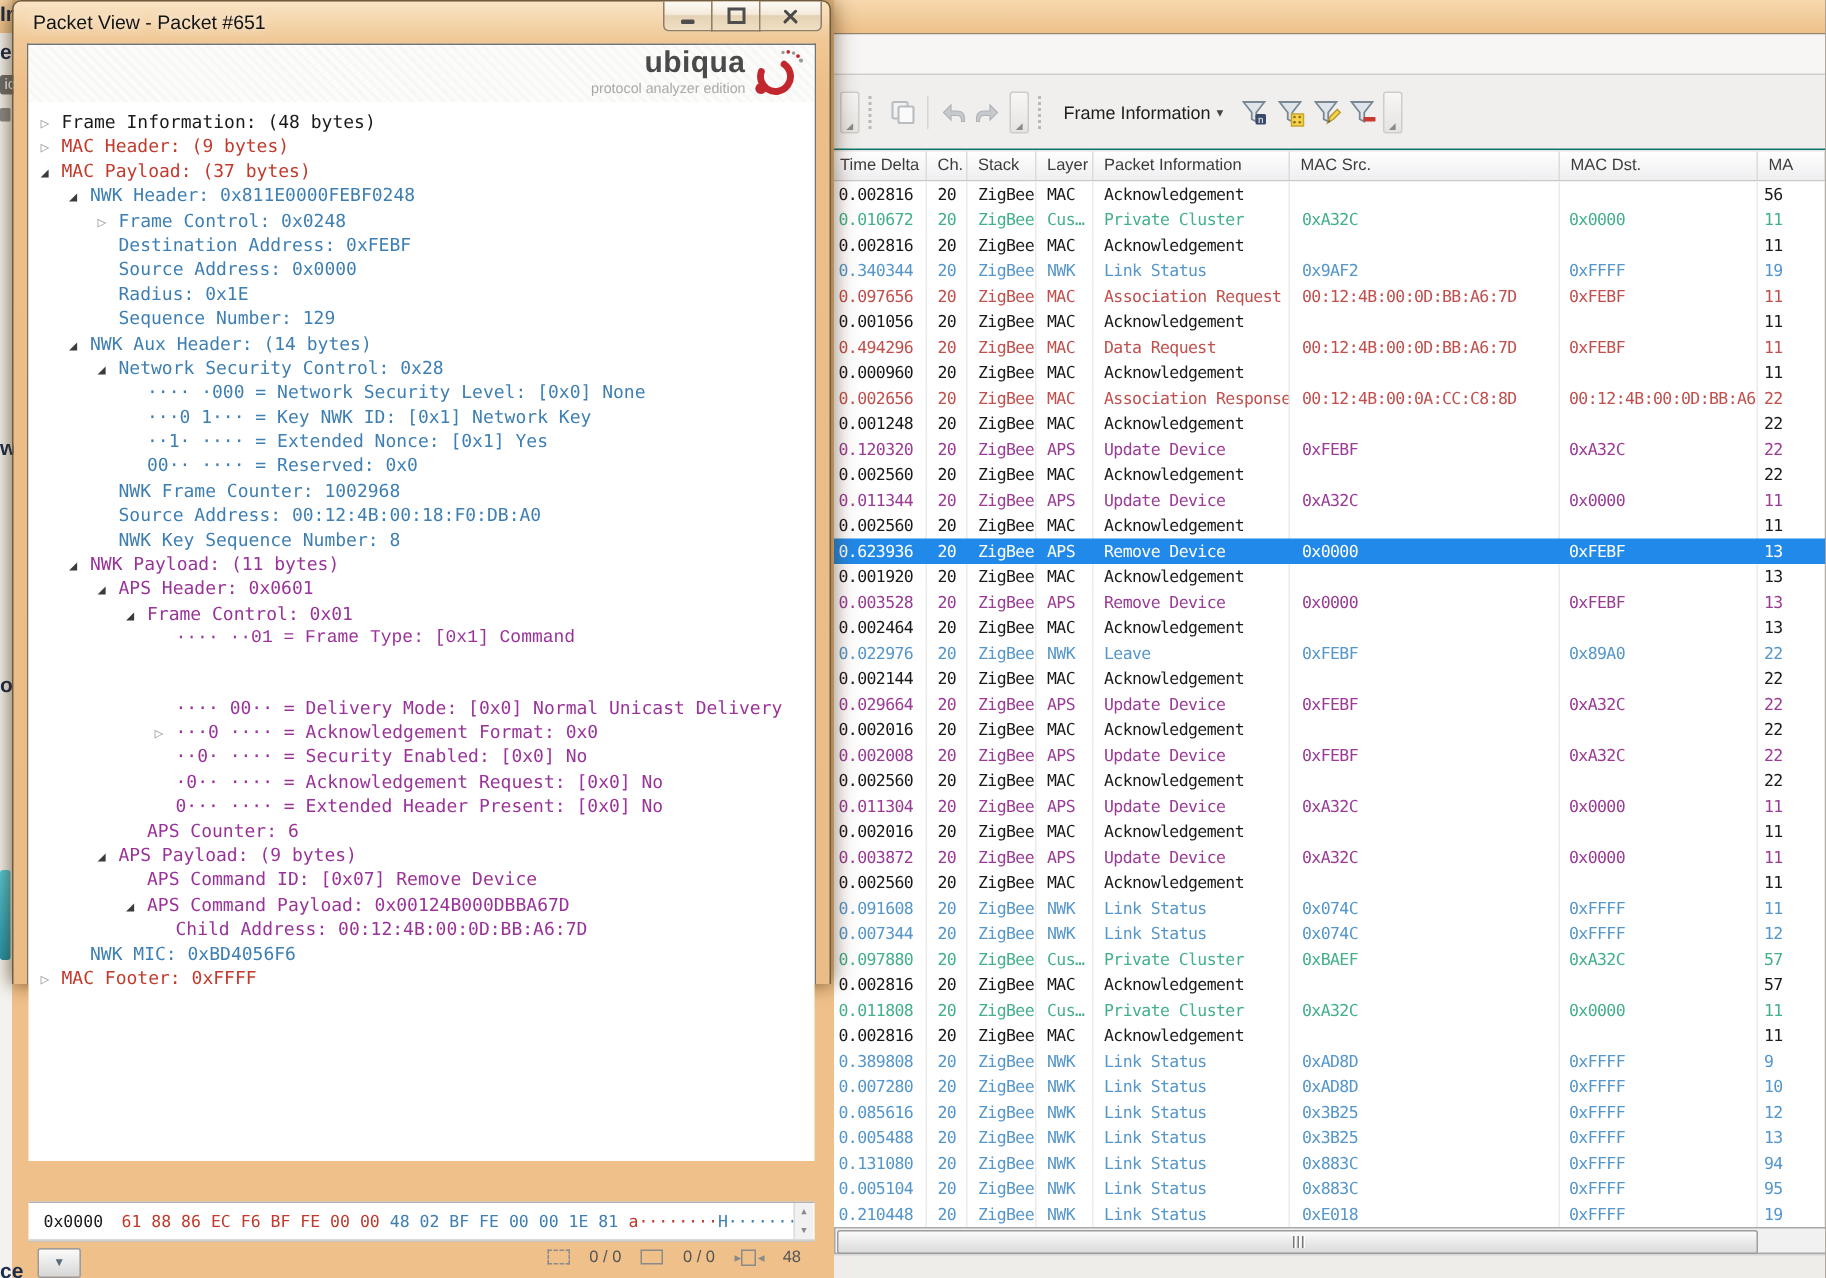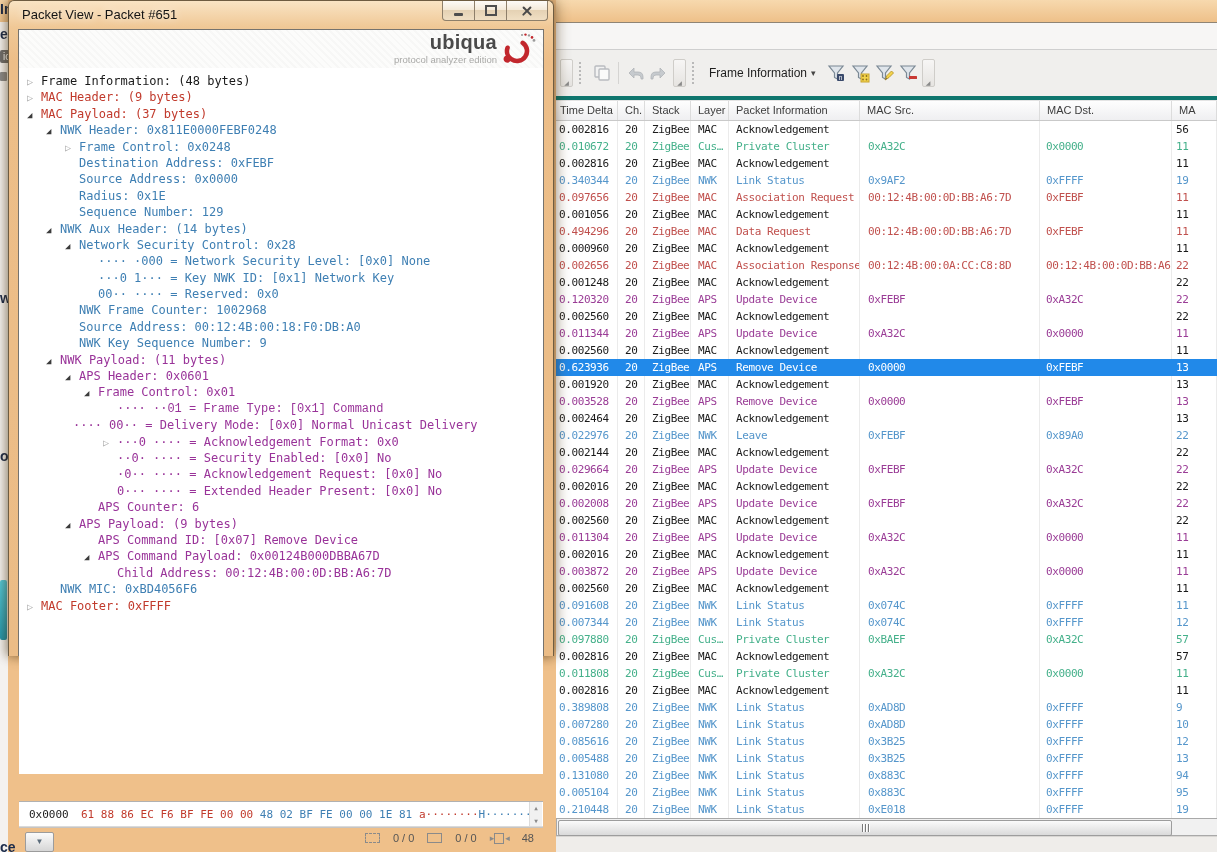--- a/index.html
+++ b/index.html
@@ -12,21 +12,21 @@
   .frag{position:absolute;left:0;font-size:14px;white-space:nowrap;}
   .f-dark{color:#1B2B4A;font-weight:bold;}
   .f-badge{background:#6E6E6E;color:#FFF;font-weight:normal;padding:1px 3px;border-radius:2px;font-size:10px;}
   .f-tool{width:7px;height:9px;background:#8A8A8A;border-radius:1px;}
   .f-teal{width:7px;height:60px;background:linear-gradient(135deg,#56C8D8,#1F8FA5);border-radius:2px;}
 
   
   #main-window{position:absolute;left:556px;top:0;right:0;bottom:0;background:#FFFFFF;}
   .mw-titlebar{position:absolute;left:0;top:0;right:0;height:22px;background:linear-gradient(#F7D9AE,#EEC089);border-bottom:1px solid #8F8474;}
   .mw-menustrip{position:absolute;left:0;top:23px;right:0;height:26px;background:#F7F6F5;border-bottom:1px solid #CFCFCF;}
-  .mw-toolbar{position:absolute;left:0;top:50px;right:0;height:50px;background:#F0EFED;border-bottom:4px solid #0f766e;
+  .mw-toolbar{position:absolute;left:0;top:50px;right:0;height:50px;background:#F0EFED;border-bottom:1px solid #0f766e;
     display:flex;align-items:center;padding-left:2px;box-sizing:border-box;}
   .tb-handle{width:4px;height:22px;border-left:2px dotted #B9B9B9;margin:0 5px 0 4px;}
   .tb-sep{width:1px;height:22px;background:#D5D4D2;margin:0 4px;}
   .tb-btn{width:24px;height:24px;display:flex;align-items:center;justify-content:center;border-radius:2px;}
   .tb-overflow{width:11px;height:26px;background:linear-gradient(#F7F6F5,#E6E4E1);border:1px solid #CFCDC9;border-radius:2px;
     display:flex;align-items:flex-end;justify-content:center;color:#8A8A8A;font-size:6px;margin:0 2px;}
   .tb-label{font-size:12px;color:#1E1E1E;margin:0 4px 0 6px;}
   .tb-caret{font-size:9px;color:#444;margin-right:8px;}
 
   .tbl-header{position:absolute;left:0;top:100px;right:0;height:21px;display:grid;
@@ -664,29 +664,30 @@
           <div class="tree-row" style="padding-left: 27px;"><span class="expander open">◢</span><span class="tree-label c-nwk">NWK Header: 0x811E0000FEBF0248</span></div>
           <div class="tree-row" style="padding-left: 46px;"><span class="expander closed">▷</span><span class="tree-label c-nwk">Frame Control: 0x0248</span></div>
           <div class="tree-row" style="padding-left: 46px;"><span class="expander none"></span><span class="tree-label c-nwk">Destination Address: 0xFEBF</span></div>
           <div class="tree-row" style="padding-left: 46px;"><span class="expander none"></span><span class="tree-label c-nwk">Source Address: 0x0000</span></div>
           <div class="tree-row" style="padding-left: 46px;"><span class="expander none"></span><span class="tree-label c-nwk">Radius: 0x1E</span></div>
           <div class="tree-row" style="padding-left: 46px;"><span class="expander none"></span><span class="tree-label c-nwk">Sequence Number: 129</span></div>
           <div class="tree-row" style="padding-left: 27px;"><span class="expander open">◢</span><span class="tree-label c-nwk">NWK Aux Header: (14 bytes)</span></div>
           <div class="tree-row" style="padding-left: 46px;"><span class="expander open">◢</span><span class="tree-label c-nwk">Network Security Control: 0x28</span></div>
           <div class="tree-row" style="padding-left: 65px;"><span class="expander none"></span><span class="tree-label c-nwk">···· ·000 = Network Security Level: [0x0] None</span></div>
           <div class="tree-row" style="padding-left: 65px;"><span class="expander none"></span><span class="tree-label c-nwk">···0 1··· = Key NWK ID: [0x1] Network Key</span></div>
+          <div class="tree-row" style="padding-left: 65px;"><span class="expander none"></span><span class="tree-label c-nwk">··1· ···· = Extended Nonce: [0x1] Yes</span></div>
           <div class="tree-row" style="padding-left: 65px;"><span class="expander none"></span><span class="tree-label c-nwk">00·· ···· = Reserved: 0x0</span></div>
           <div class="tree-row" style="padding-left: 46px;"><span class="expander none"></span><span class="tree-label c-nwk">NWK Frame Counter: 1002968</span></div>
           <div class="tree-row" style="padding-left: 46px;"><span class="expander none"></span><span class="tree-label c-nwk">Source Address: 00:12:4B:00:18:F0:DB:A0</span></div>
-          <div class="tree-row" style="padding-left: 46px;"><span class="expander none"></span><span class="tree-label c-nwk">NWK Key Sequence Number: 9</span></div>
+          <div class="tree-row" style="padding-left: 46px;"><span class="expander none"></span><span class="tree-label c-nwk">NWK Key Sequence Number: 8</span></div>
           <div class="tree-row" style="padding-left: 27px;"><span class="expander open">◢</span><span class="tree-label c-aps">NWK Payload: (11 bytes)</span></div>
           <div class="tree-row" style="padding-left: 46px;"><span class="expander open">◢</span><span class="tree-label c-aps">APS Header: 0x0601</span></div>
           <div class="tree-row" style="padding-left: 65px;"><span class="expander open">◢</span><span class="tree-label c-aps">Frame Control: 0x01</span></div>
           <div class="tree-row" style="padding-left: 84px; font-family: Liberation Mono, monospace;"><span class="expander none"></span><span class="tree-label c-aps">···· ··01 = Frame Type: [0x1] Command</span></div>
-          <div class="tree-row" style="padding-left: 40px;"><span class="expander none"></span><span class="tree-label c-aps">···· 00·· = Delivery Mode: [0x0] Normal Unicast Delivery</span></div>
+          <div class="tree-row" style="padding-left: 84px; margin-top: 30px;"><span class="expander none"></span><span class="tree-label c-aps">···· 00·· = Delivery Mode: [0x0] Normal Unicast Delivery</span></div>
           <div class="tree-row" style="padding-left: 84px;"><span class="expander closed">▷</span><span class="tree-label c-aps">···0 ···· = Acknowledgement Format: 0x0</span></div>
           <div class="tree-row" style="padding-left: 84px;"><span class="expander none"></span><span class="tree-label c-aps">··0· ···· = Security Enabled: [0x0] No</span></div>
           <div class="tree-row" style="padding-left: 84px;"><span class="expander none"></span><span class="tree-label c-aps">·0·· ···· = Acknowledgement Request: [0x0] No</span></div>
           <div class="tree-row" style="padding-left: 84px;"><span class="expander none"></span><span class="tree-label c-aps">0··· ···· = Extended Header Present: [0x0] No</span></div>
           <div class="tree-row" style="padding-left: 65px;"><span class="expander none"></span><span class="tree-label c-aps">APS Counter: 6</span></div>
           <div class="tree-row" style="padding-left: 46px;"><span class="expander open">◢</span><span class="tree-label c-aps">APS Payload: (9 bytes)</span></div>
           <div class="tree-row" style="padding-left: 65px;"><span class="expander none"></span><span class="tree-label c-aps">APS Command ID: [0x07] Remove Device</span></div>
           <div class="tree-row" style="padding-left: 65px;"><span class="expander open">◢</span><span class="tree-label c-aps">APS Command Payload: 0x00124B000DBBA67D</span></div>
           <div class="tree-row" style="padding-left: 84px;"><span class="expander none"></span><span class="tree-label c-aps">Child Address: 00:12:4B:00:0D:BB:A6:7D</span></div>
           <div class="tree-row" style="padding-left: 27px;"><span class="expander none"></span><span class="tree-label c-nwk">NWK MIC: 0xBD4056F6</span></div>

